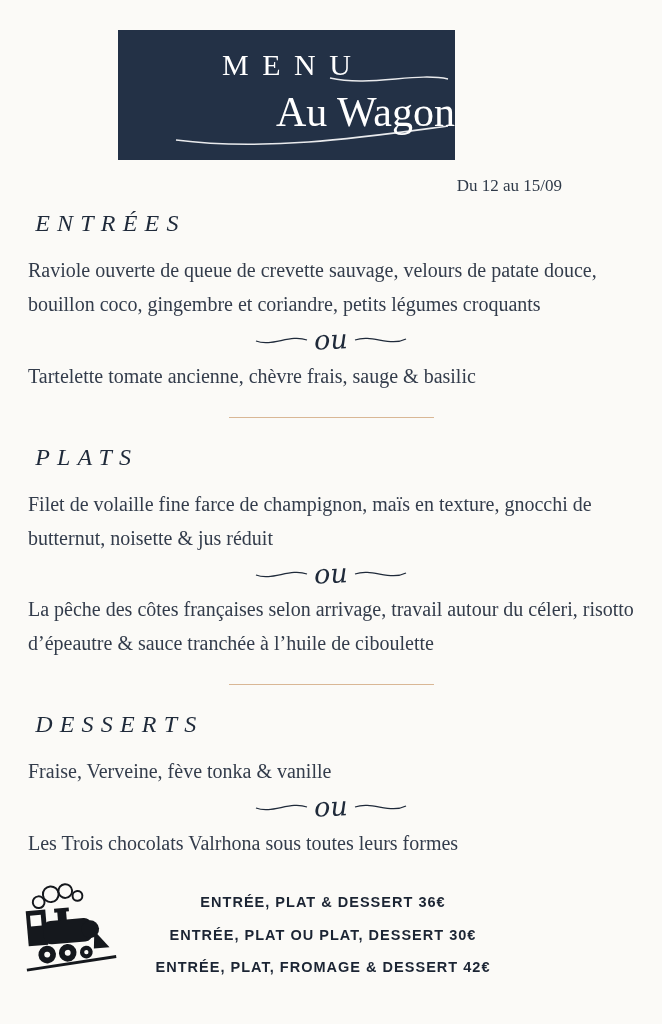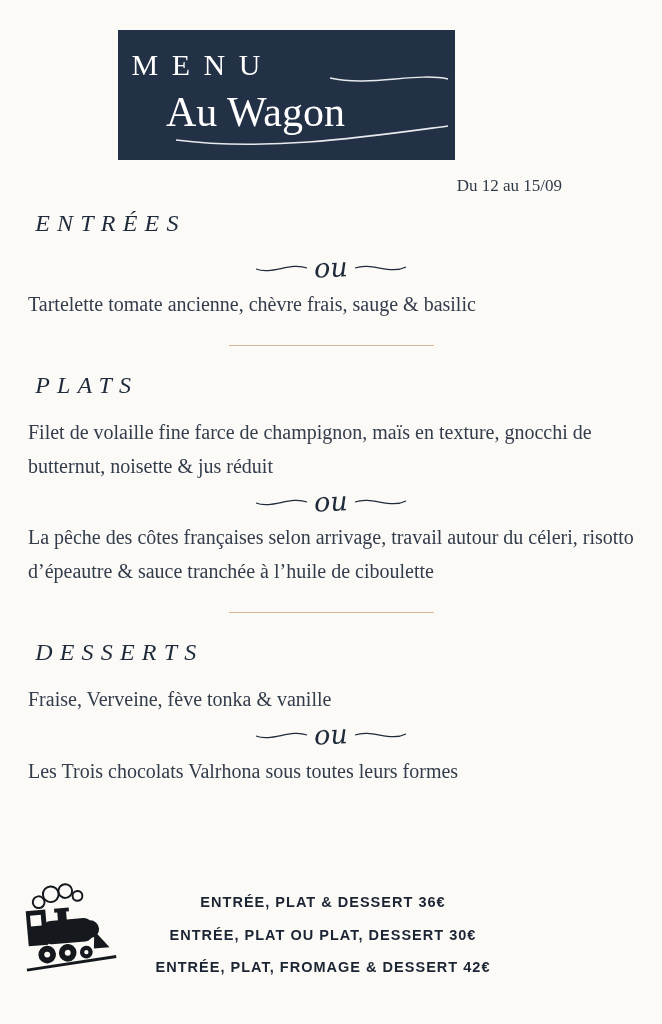--- a/index.html
+++ b/index.html
@@ -22,32 +22,31 @@
     background: #233146;
     color: #ffffff;
   }
   .brand-flourish {
     position: absolute; inset: 0;
     width: 100%; height: 100%;
     pointer-events: none;
   }
   .menu-word {
     position: absolute; top: 18px; left: 0; right: 0;
-    text-align: left;
+    text-align: center;
     font-size: 30px;
     letter-spacing: 0.45em;
     text-indent: 0.45em;
     font-weight: 400;
   }
   .brand-name {
     position: absolute; top: 58px; left: 0; right: 0;
-    text-align: left;
+    text-align: right;
     font-size: 42px;
     font-weight: 500;
-    padding-left: 48px;
   }
 
   .date-range {
     position: absolute; top: 164px; right: 100px;
     font-size: 17px;
     color: #2f3a49;
     margin-top: 12px;
   }
 
   
@@ -126,20 +125,21 @@
     </svg>
     <div class="menu-word">MENU</div>
     <div class="brand-name">Au Wagon</div>
   </div>
 
   <div class="date-range">Du 12 au 15/09</div>
 
   <div class="menu-body">
 
     <h2 class="section-title first">ENTRÉES</h2>
+    <p class="dish">Raviole ouverte de queue de crevette sauvage, velours de patate douce, bouillon coco, gingembre et coriandre, petits légumes croquants</p>
     <div class="ou-row">
       <svg class="ou-swash" width="55" height="18" viewBox="0 0 55 18">
         <path d="M2 10 C 18 16, 36 3, 53 9" stroke="#1f2a3a" stroke-width="1.3" fill="none"></path>
       </svg>
       <span class="ou-word">ou</span>
       <svg class="ou-swash" width="55" height="18" viewBox="0 0 55 18">
         <path d="M2 9 C 19 3, 37 16, 53 8" stroke="#1f2a3a" stroke-width="1.3" fill="none"></path>
       </svg>
     </div>
     <p class="dish">Tartelette tomate ancienne, chèvre frais, sauge &amp; basilic</p>

